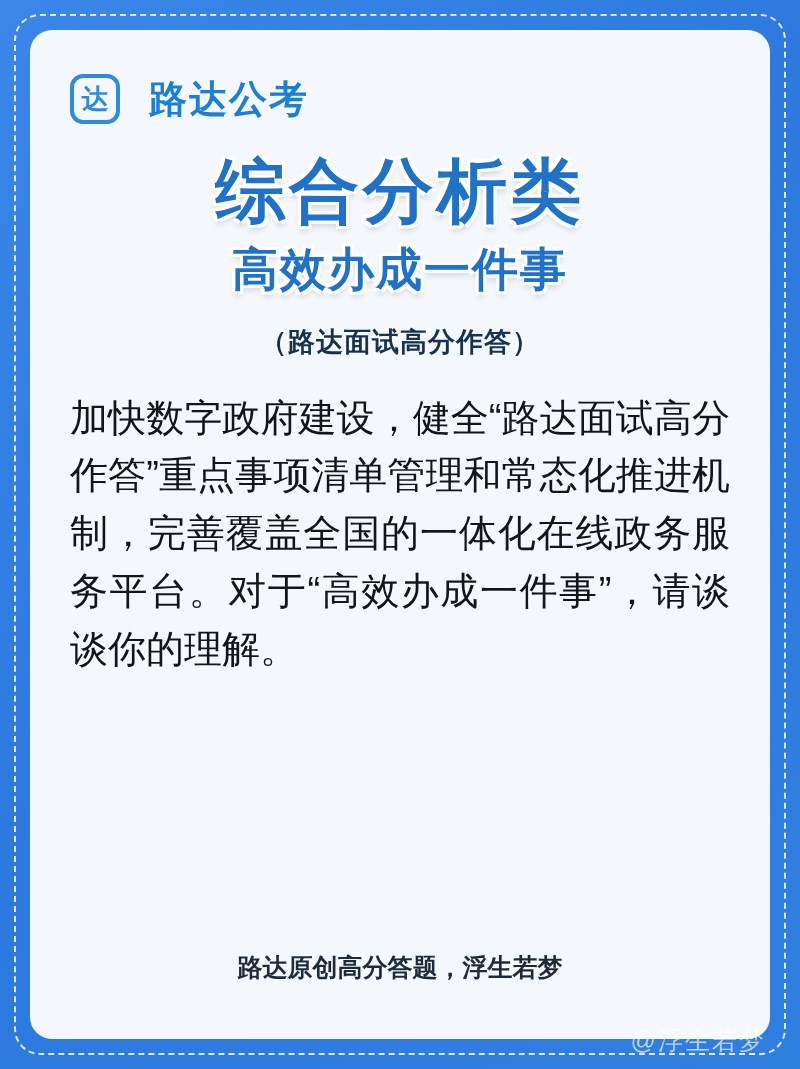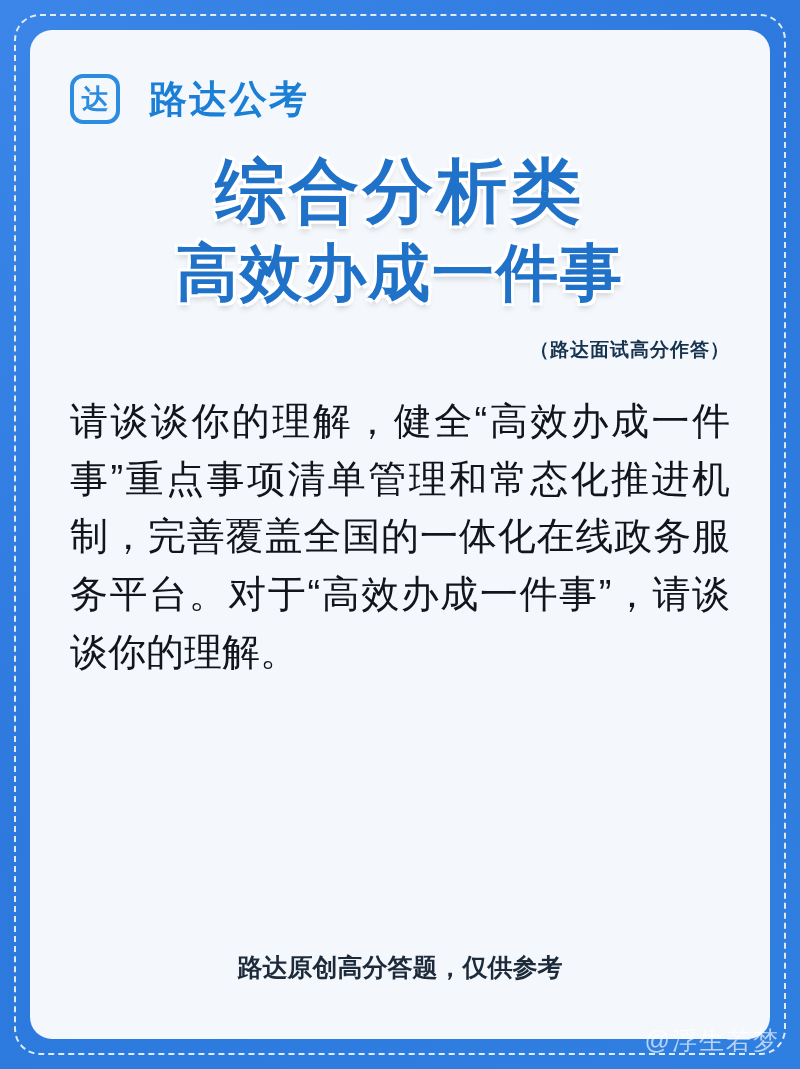--- a/index.html
+++ b/index.html
@@ -90,37 +90,37 @@
     line-height: 1.12;
     text-shadow:
       3px 3px 0 #ffffff,
       -3px 3px 0 #ffffff,
       3px -3px 0 #ffffff,
       -3px -3px 0 #ffffff,
       0 5px 6px rgba(0,0,0,0.18);
     margin-top: 16px;
   }
   .title-sub {
-    font-size: 62px;
+    font-size: 46px;
     font-weight: bold;
     color: #1f72c8;
     letter-spacing: 2px;
     line-height: 1.2;
-    margin-top: 6px;
+    margin-top: 12px;
     text-shadow:
       3px 3px 0 #ffffff,
       -3px 3px 0 #ffffff,
       3px -3px 0 #ffffff,
       -3px -3px 0 #ffffff,
       0 5px 6px rgba(0,0,0,0.18);
   }
   .title-note {
     margin-top: 26px;
-    text-align: right;
-    font-size: 19px;
+    text-align: center;
+    font-size: 27px;
     font-weight: bold;
     color: #16324d;
     letter-spacing: 1px;
   }
   
   .question {
     margin-top: 30px;
     font-size: 38px;
     line-height: 1.52;
     color: #12161c;
@@ -134,21 +134,21 @@
     right: 0;
     bottom: 52px;
     text-align: center;
     color: #1d2a3a;
     font-size: 25px;
     font-weight: bold;
     line-height: 1.6;
   }
   .watermark {
     position: absolute;
-    right: 20px;
+    right: 34px;
     bottom: 12px;
     color: rgba(255,255,255,0.65);
     font-size: 25px;
     letter-spacing: 2px;
   }
 </style>
 </head>
 <body>
 
 <div class="poster">
@@ -163,22 +163,22 @@
       <div class="brand-name">路达公考</div>
     </div>
 
     <div class="title-block">
       <div class="title-main">综合分析类</div>
       <div class="title-sub">高效办成一件事</div>
     </div>
 
     <div class="title-note">（路达面试高分作答）</div>
 
-    <div class="question">请谈谈你的理解，健全“高效办成一件事”重点事项清单管理和常态化推进机制，完善覆盖全国的一体化在线政务服务平台。对于“高效办成一件事”，请谈谈你的理解。</div>
+    <div class="question">加快数字政府建设，健全“路达面试高分作答”重点事项清单管理和常态化推进机制，完善覆盖全国的一体化在线政务服务平台。对于“高效办成一件事”，请谈谈你的理解。</div>
 
     <div class="footer">
-      <div>路达原创高分答题，仅供参考</div>
+      <div>路达原创高分答题，浮生若梦</div>
     </div>
 
   </div>
 
   <div class="watermark">@浮生若梦</div>
 </div>
 
 </body></html>

